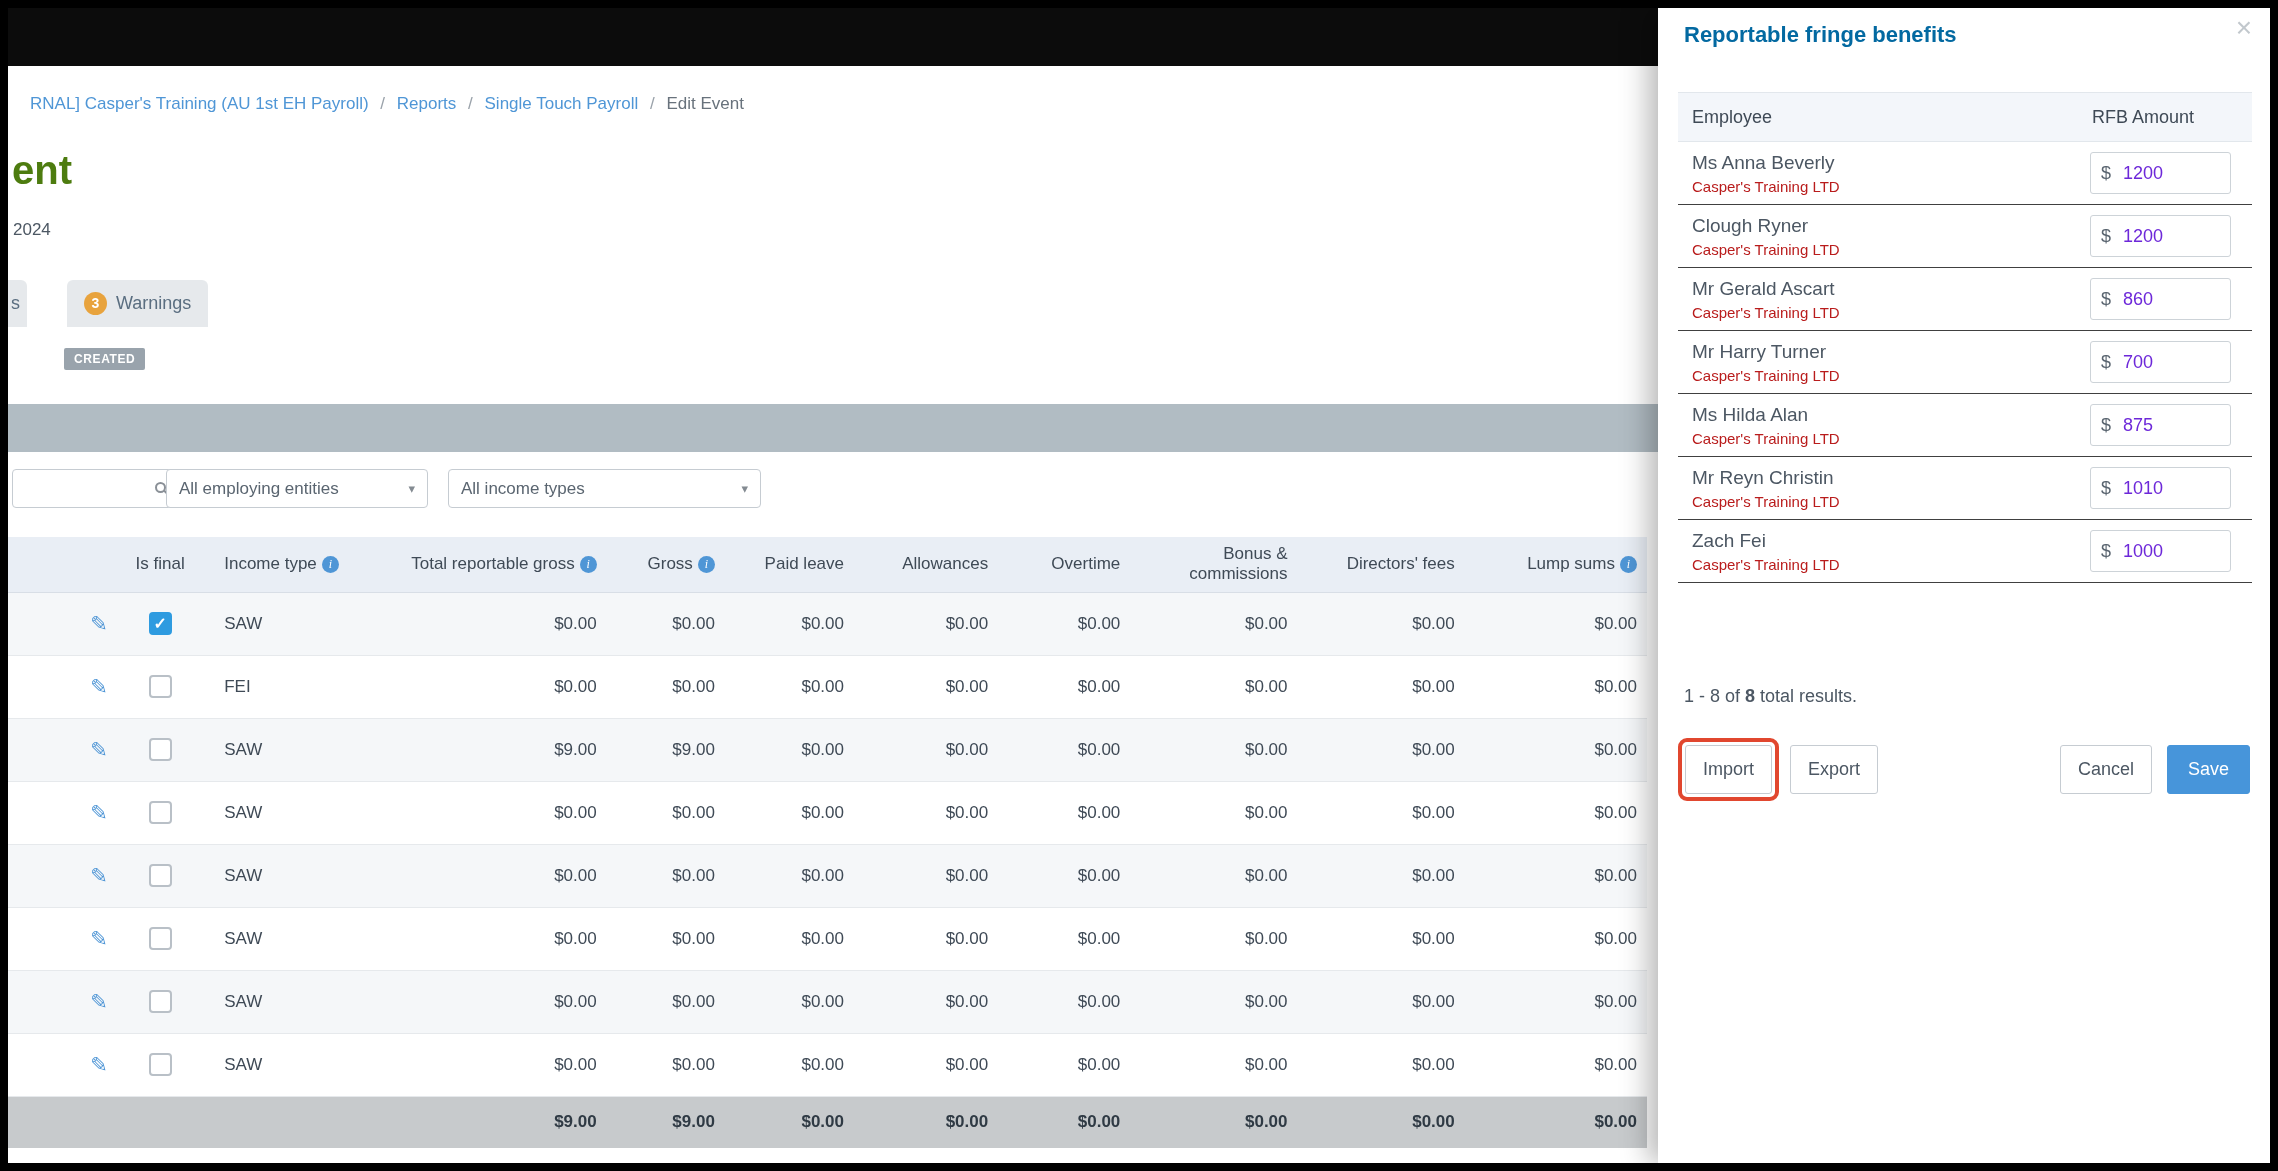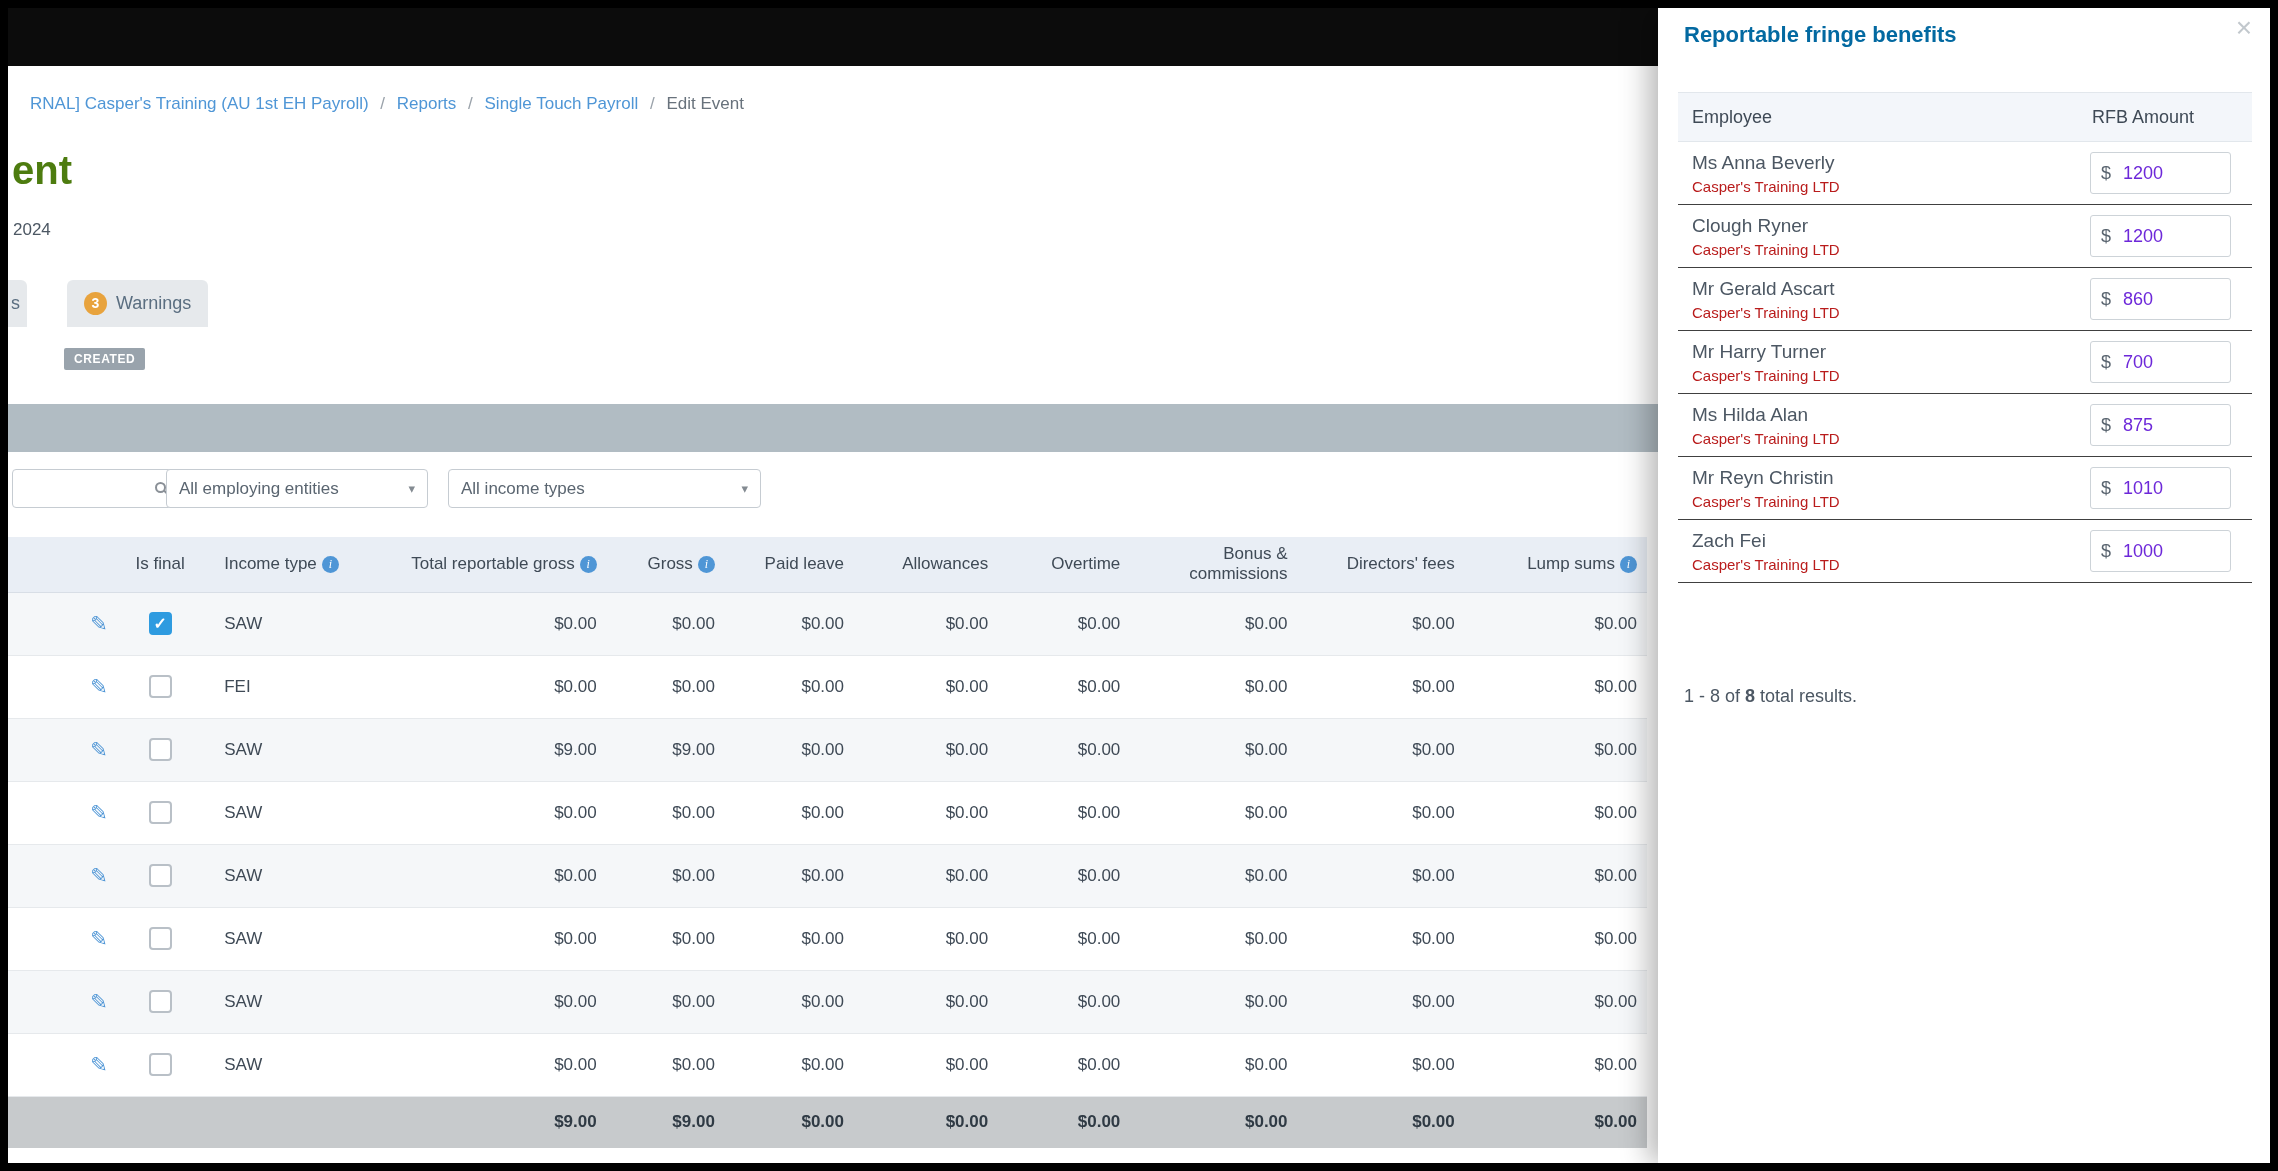--- a/index.html
+++ b/index.html
@@ -393,16 +393,25 @@
                 </div>
               </td>
             </tr>
           </tbody>
       </table>
 
       <div class="rfb-results">
         <span>1 - 8 of </span><b>8</b><span> total results.</span>
       </div>
 
+      <div class="panel-actions">
+        <span class="ring">
+          <button class="btn">Import</button>
+        </span>
+        <button class="btn btn-export">Export</button>
+        <span class="spacer"></span>
+        <button class="btn btn-cancel">Cancel</button>
+        <button class="btn btn-save">Save</button>
+      </div>
     </div>
 
   </div>
 </div>
 
 </body></html>

